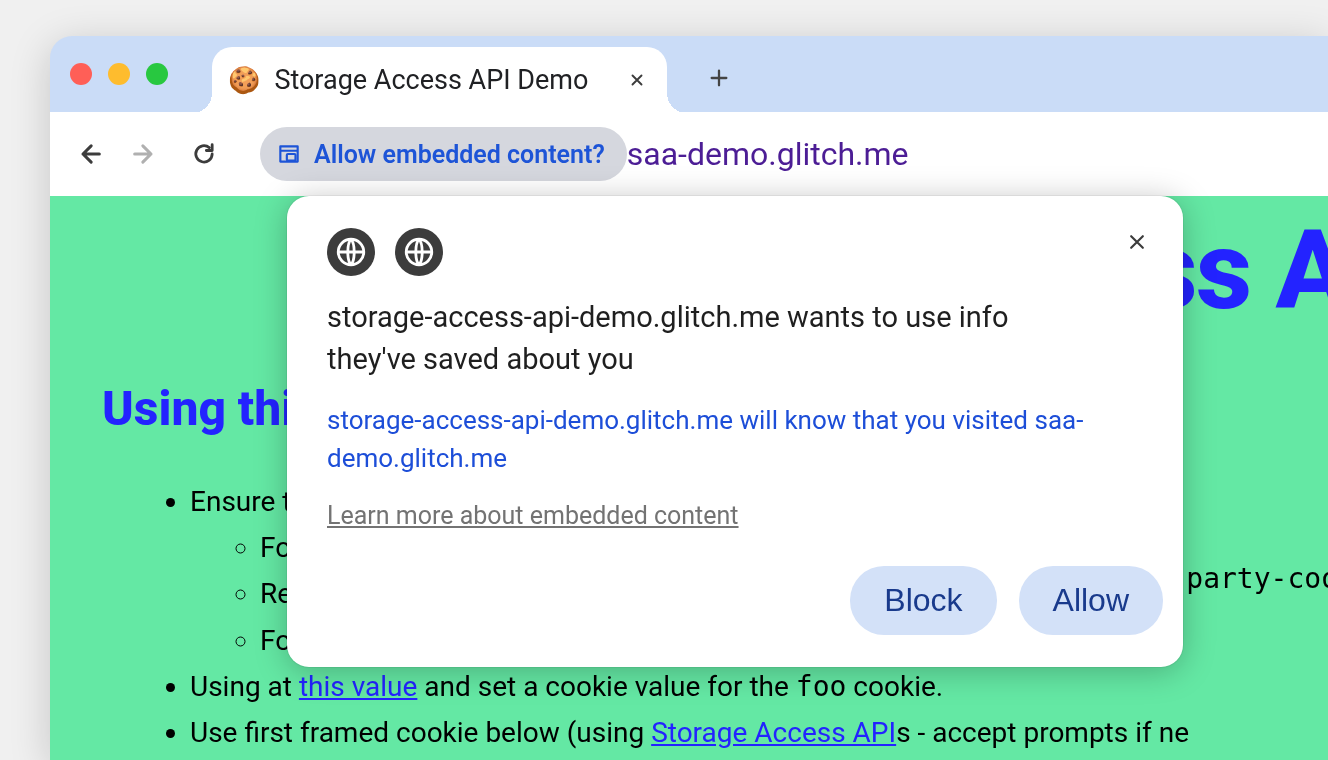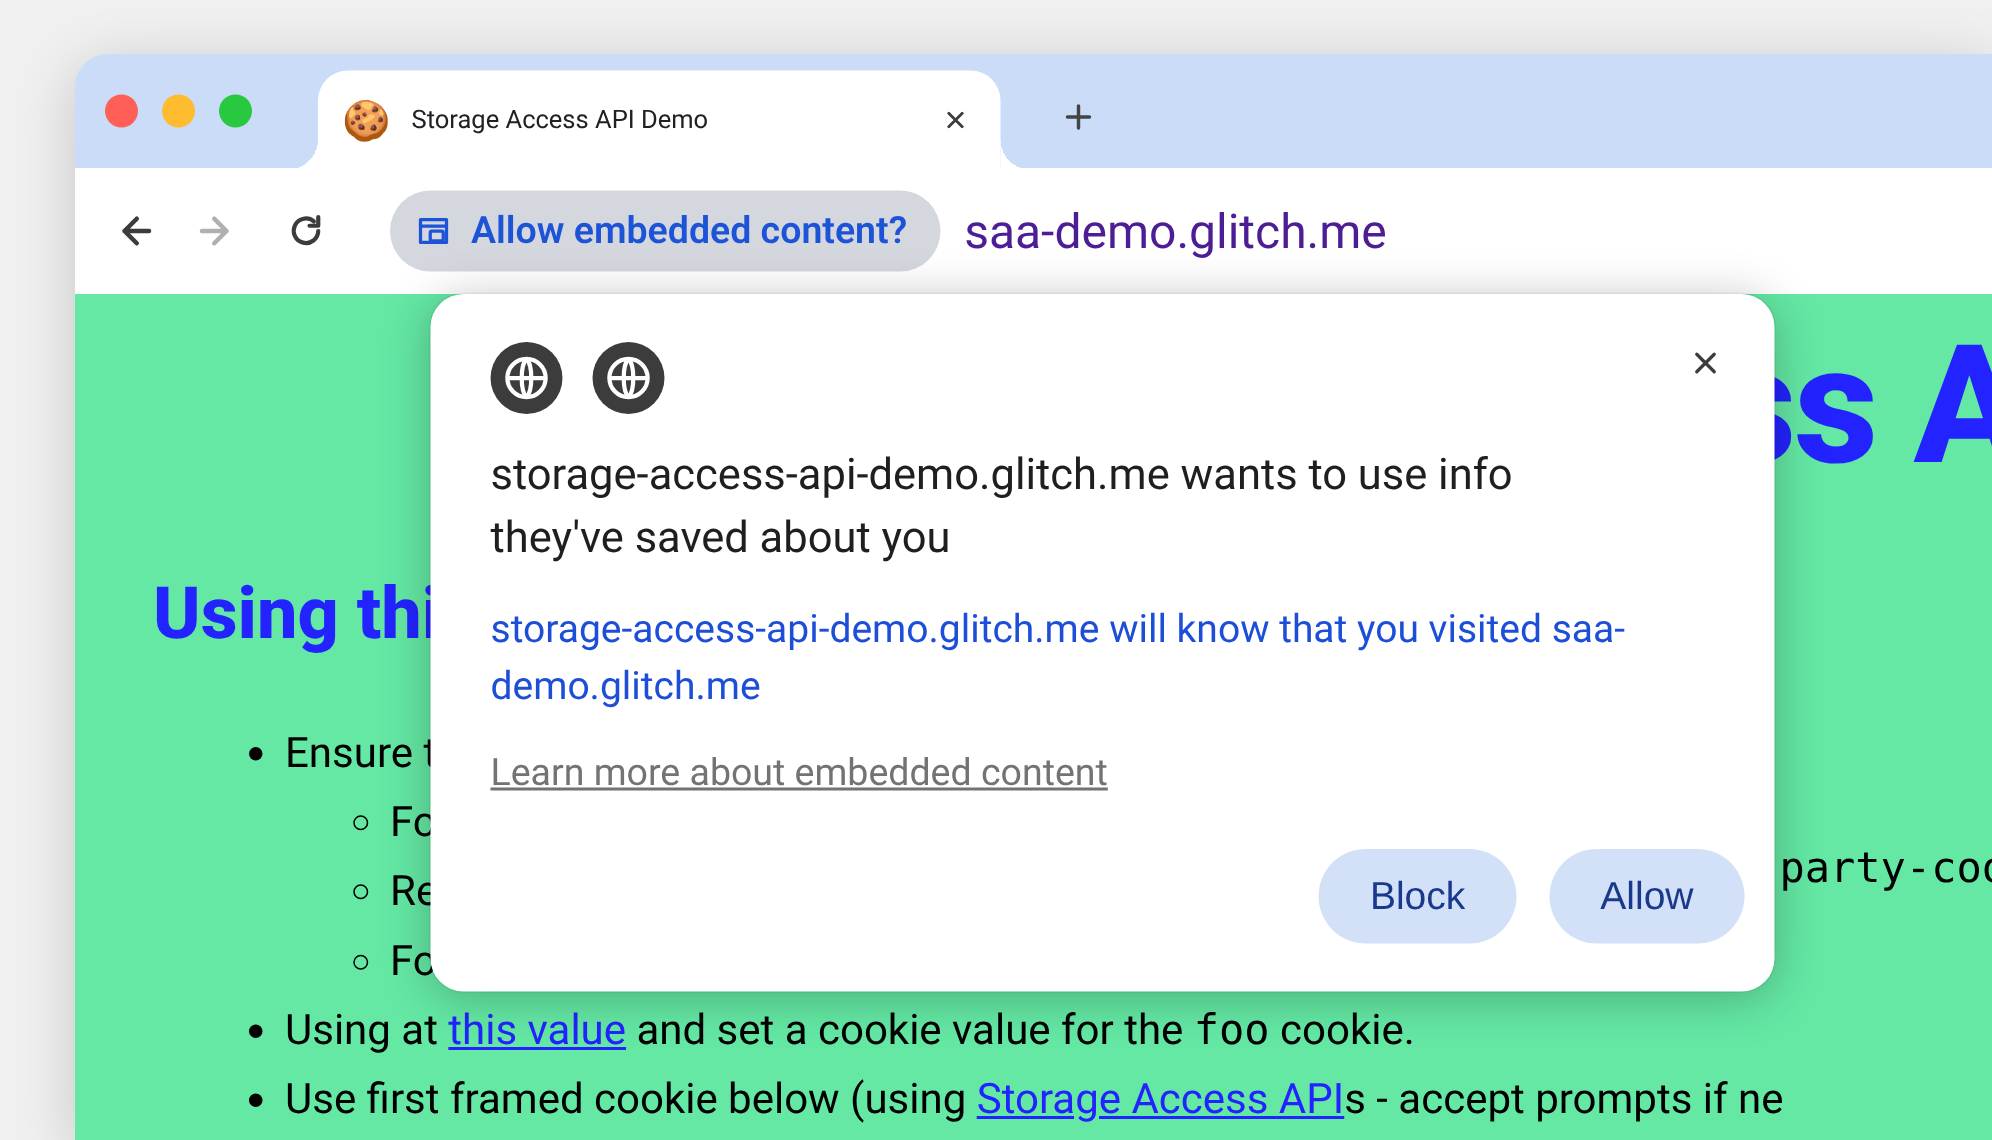--- a/index.html
+++ b/index.html
@@ -54,21 +54,21 @@
     position: absolute;
     bottom: 0;
     width: 20px;
     height: 20px;
     background: radial-gradient(circle at 100% 0, transparent 20px, #fff 20px);
   }
   .tab::before { left: -20px; background: radial-gradient(circle at 0 0, transparent 20px, #fff 20px); }
   .tab::after { right: -20px; }
   
   .tab-favicon { font-size: 26px; }
-  .tab-title { font-size: 17px; color: #202124; flex: 1; white-space: nowrap; overflow: hidden; }
+  .tab-title { font-size: 27px; color: #202124; flex: 1; white-space: nowrap; overflow: hidden; }
   .tab-close {
     width: 24px; height: 24px; display:flex; align-items:center; justify-content:center;
     font-size: 22px; color: #3c3c3c; cursor: pointer; border-radius: 50%;
   }
   
   .new-tab-btn {
     width: 36px; height: 36px; display:flex; align-items:center; justify-content:center;
     margin-left: 34px; margin-top: 8px; font-size: 28px; color: #444; cursor: pointer; border-radius: 50%;
   }
   
@@ -86,21 +86,20 @@
     color: #3c3c3c; border-radius: 50%; cursor: pointer;
   }
   .nav-btn svg { width: 28px; height: 28px; }
   .nav-btn.disabled { color: #b0b0b0; }
   
   .omnibox-area {
     flex: 1;
     display: flex;
     align-items: center;
     margin-left: 24px;
-    gap: 16px;
   }
   
   .chip {
     background: #D5D7DE;
     border-radius: 30px;
     height: 54px;
     display: flex;
     align-items: center;
     padding: 0 22px 0 16px;
     gap: 12px;
@@ -177,21 +176,21 @@
     display:flex; align-items:center; justify-content:center;
   }
   .globe-badge svg { width: 34px; height: 34px; }
   .popup-title { font-size: 29px; color: #1f1f1f; line-height: 1.45; margin-bottom: 22px; max-width: 700px; }
   .popup-desc { font-size: 26px; color: #1d4ed8; line-height: 1.45; margin-bottom: 24px; max-width: 780px; }
   .popup-link { font-size: 25px; color: #737373; text-decoration: underline; cursor: pointer; display:inline-block; margin-bottom: 36px; }
   .popup-actions { display:flex; justify-content:flex-end; gap: 22px; }
   .pill-btn {
     background: #D3E1F8;
     color: #193A8C;
-    font-size: 26px;
+    font-size: 32px;
     font-weight: 500;
     border: none;
     border-radius: 34px;
     padding: 16px 34px;
     cursor: pointer;
   }
 </style>
 </head>
 <body>
 

